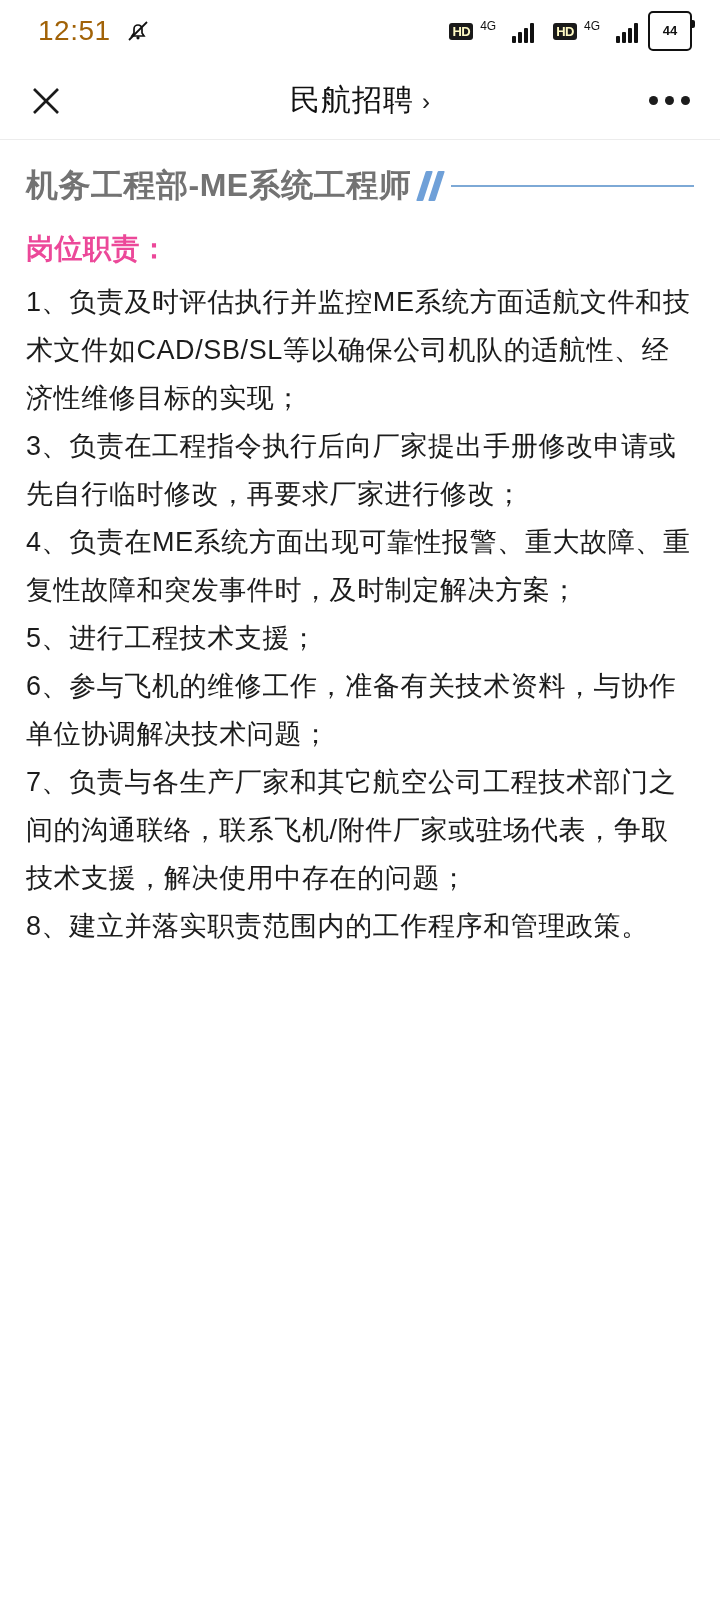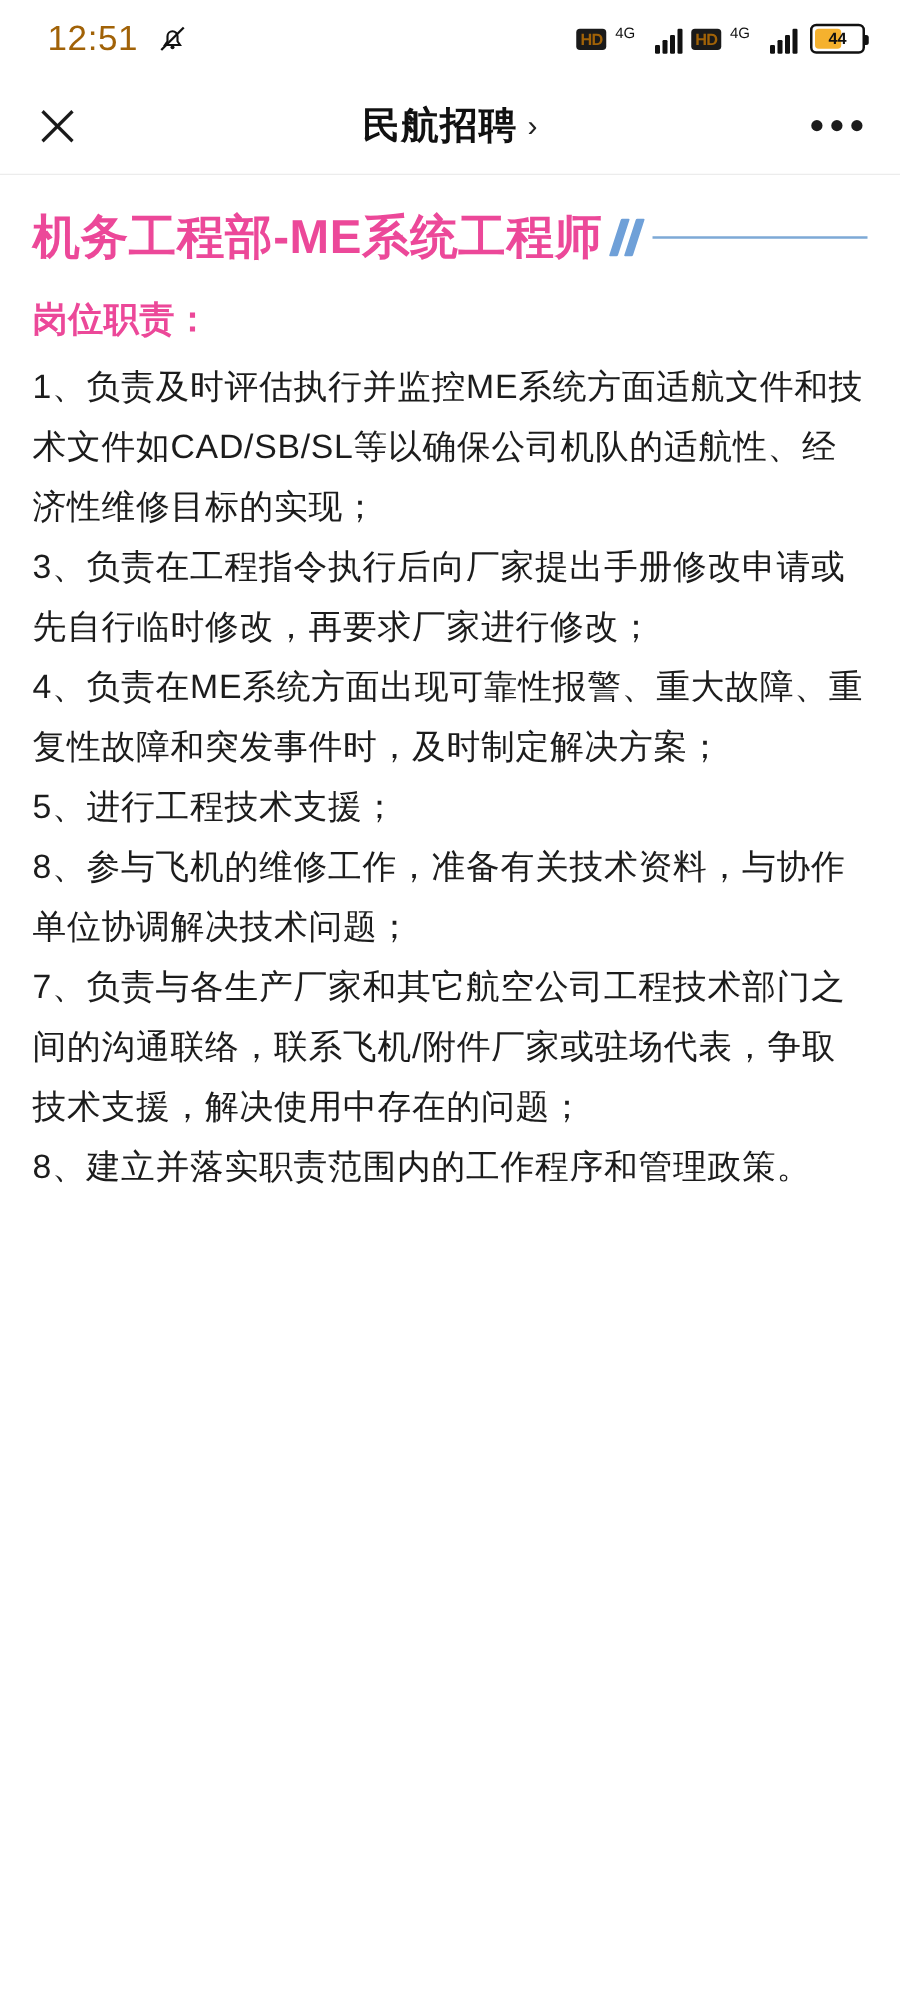--- a/index.html
+++ b/index.html
@@ -42,27 +42,28 @@
   }
   .mute-icon svg { display: block; }
 
   .status-right {
     display: flex;
     align-items: center;
     gap: 7px;
   }
   .hd-badge {
     background: #1a1a1a;
-    color: #a16207;
+    color: #fef9c3;
     font-size: 13px;
     font-weight: bold;
     border-radius: 3px;
     padding: 2px 3px;
     line-height: 1;
     letter-spacing: -0.5px;
+    margin-left: 12px;
   }
   .signal-group {
     display: flex;
     align-items: flex-end;
     gap: 16px;
   }
   .net-label {
     font-size: 12px;
     line-height: 1;
     margin-bottom: 11px;
@@ -87,21 +88,21 @@
 
   .battery {
     width: 44px;
     height: 24px;
     border: 2px solid #111;
     border-radius: 5px;
     position: relative;
     display: flex;
     align-items: center;
     box-sizing: border-box;
-    padding: 2px;
+    padding: 18px;
     margin-left: 3px;
   }
   .battery:after {
     content: "";
     position: absolute;
     right: -5px;
     top: 7px;
     width: 3px;
     height: 8px;
     background: #111;
@@ -144,21 +145,21 @@
   .nav-close svg { display: block; }
   .nav-title-wrap {
     width: 100%;
     display: flex;
     align-items: center;
     justify-content: center;
     gap: 8px;
   }
   .nav-title {
     font-size: 30px;
-    font-weight: bold;
+    font-weight: normal;
     color: #111;
     letter-spacing: 1px;
   }
   .nav-chevron {
     font-size: 24px;
     color: #222;
     line-height: 1;
     transform: translateY(1px);
   }
   .nav-more {
@@ -181,23 +182,23 @@
   .article {
     padding: 24px 26px 0 26px;
   }
   .headline-row {
     display: flex;
     align-items: center;
     gap: 10px;
     margin-bottom: 22px;
   }
   .headline {
-    font-size: 38px;
+    font-size: 32px;
     font-weight: bold;
-    color: #ec4899;
+    color: #737373;
     letter-spacing: 0.5px;
     white-space: nowrap;
   }
   .headline-deco {
     flex: 1;
     display: flex;
     align-items: center;
     gap: 5px;
     min-width: 0;
   }
@@ -311,21 +312,21 @@
       <span class="deco-line"></span>
     </div>
   </div>
 
   <div>
     <div class="section-title">岗位职责：</div>
     <p class="para">1、负责及时评估执行并监控ME系统方面适航文件和技术文件如CAD/SB/SL等以确保公司机队的适航性、经济性维修目标的实现；</p>
     <p class="para">3、负责在工程指令执行后向厂家提出手册修改申请或先自行临时修改，再要求厂家进行修改；</p>
     <p class="para">4、负责在ME系统方面出现可靠性报警、重大故障、重复性故障和突发事件时，及时制定解决方案；</p>
     <p class="para">5、进行工程技术支援；</p>
-    <p class="para">8、参与飞机的维修工作，准备有关技术资料，与协作单位协调解决技术问题；</p>
+    <p class="para">6、参与飞机的维修工作，准备有关技术资料，与协作单位协调解决技术问题；</p>
     <p class="para">7、负责与各生产厂家和其它航空公司工程技术部门之间的沟通联络，联系飞机/附件厂家或驻场代表，争取技术支援，解决使用中存在的问题；</p>
     <p class="para">8、建立并落实职责范围内的工作程序和管理政策。</p>
   </div>
 
   <div class="gap"></div>
 
 
 </div>
 
 </body></html>

